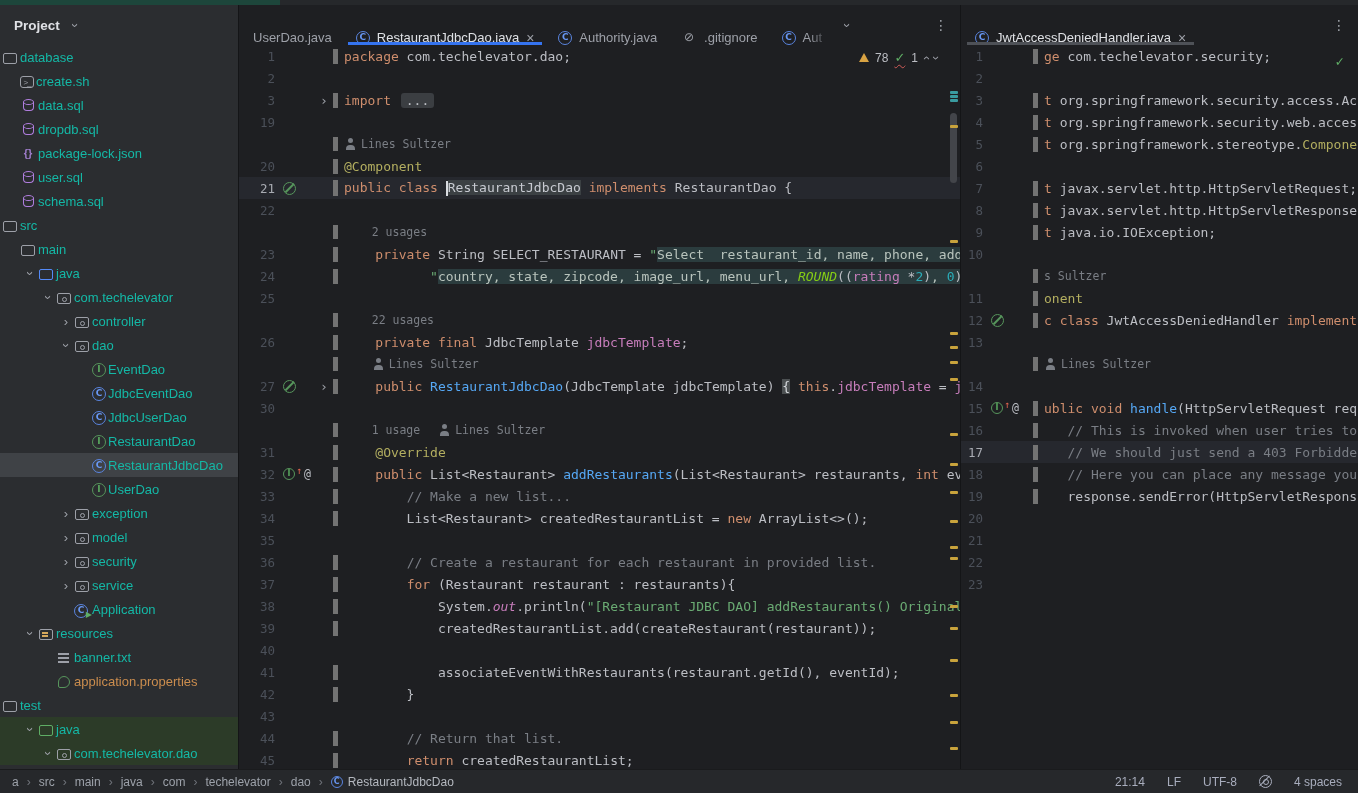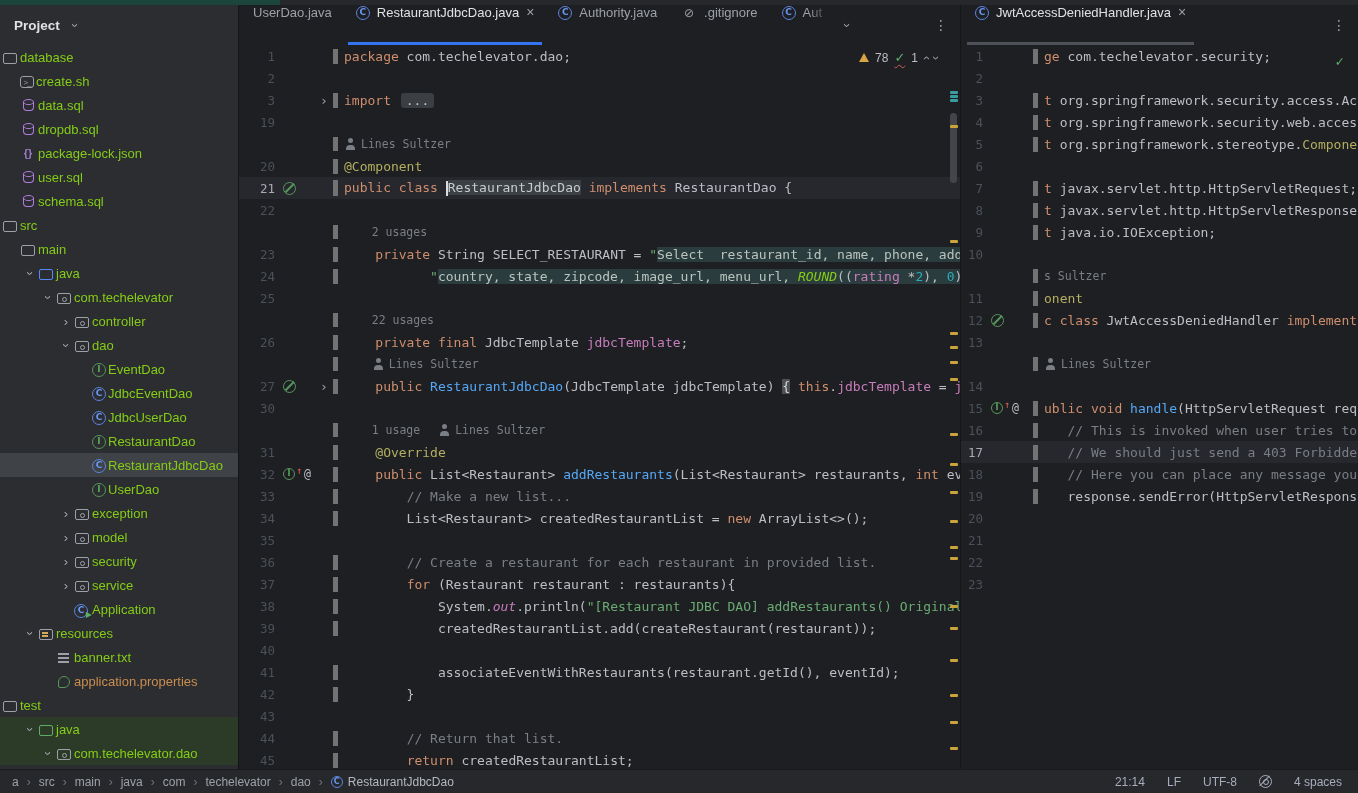--- a/index.html
+++ b/index.html
@@ -16,21 +16,21 @@
   .panel-header { height:40px; display:flex; align-items:center; padding-left:14px; gap:7px; flex:none; }
   .panel-header .ph-title { font-weight:bold; font-size:13.5px; color:#dfe1e5; }
   .tree { flex:1; overflow:hidden; position:relative; }
   .trow { height:24px; display:flex; align-items:center; white-space:nowrap; cursor:default; }
   .trow.sel { background:#3f4246; }
   .trow.green { background:#2c3b28; }
   .trow .tind { flex:none; }
   .chev { display:inline-block; width:16px; flex:none; color:#9da0a8; font-size:13px; text-align:center; }
   .chev .g { display:inline-block; }
   .chev.down .g { transform:rotate(90deg); }
-  .tlabel { margin-left:2px; color:#84cc16; }
+  .tlabel { margin-left:2px; color:#14b8a6; }
 
   
   .ic { display:inline-block; width:16px; height:16px; position:relative; flex:none; }
   .ic-folder::before, .ic-folder-blue::before, .ic-folder-green::before, .ic-folder-res::before, .ic-pkg::before {
     content:""; position:absolute; left:1px; top:4px; width:12px; height:9px;
     border:1.4px solid #9da0a8; border-radius:2px; }
   .ic-folder::after, .ic-pkg-tab::after { content:""; }
   .ic-folder-blue::before { border-color:#548af7; }
   .ic-folder-green::before { border-color:#5fad65; }
   .ic-folder-res::after { content:""; position:absolute; left:4px; top:7px; width:6px; height:1.5px;
@@ -53,21 +53,21 @@
     border:1.4px solid #57965c; border-radius:50% 50% 50% 2px; }
   .ic-txt::before { content:""; position:absolute; left:2px; top:4px; width:11px; height:1.6px;
     background:#9da0a8; box-shadow:0 4px 0 #9da0a8, 0 8px 0 #9da0a8; }
   .ic-ign { color:#9da0a8; font-size:12px; line-height:16px; text-align:center; }
 
   
   .pane { display:flex; flex-direction:column; overflow:hidden; position:relative; }
   .pane-center { flex:1; border-left:1px solid #141517; }
   .pane-right { width:398px; flex:none; border-left:1px solid #141517; }
   .tabbar { height:40px; flex:none; display:flex; align-items:center; background:#1e1f22; padding-left:2px; position:relative; }
-  .tab { display:flex; align-items:flex-start; gap:7px; height:100%; padding:0 12px; position:relative; color:#9da0a8; cursor:default; white-space:nowrap; }
+  .tab { display:flex; align-items:flex-end; gap:7px; height:100%; padding:0 12px; position:relative; color:#9da0a8; cursor:default; white-space:nowrap; }
   .tab.active { color:#dfe1e5; }
   .tab.active::after { content:""; position:absolute; left:4px; right:4px; bottom:0; height:3px; background:#3574f0; }
   .tab.active.gray::after { background:#4e5157; }
   .tab.faded { -webkit-mask-image:linear-gradient(to right,#000 60%,transparent 95%);
                mask-image:linear-gradient(to right,#000 60%,transparent 95%); }
   .tab .close { font-size:14px; color:#9da0a8; line-height:1; }
   .tbtn { color:#9da0a8; width:26px; text-align:center; font-size:13px; }
   .kebab { font-size:14px; color:#9da0a8; }
   .tabbar .spacer { flex:1; }
 

